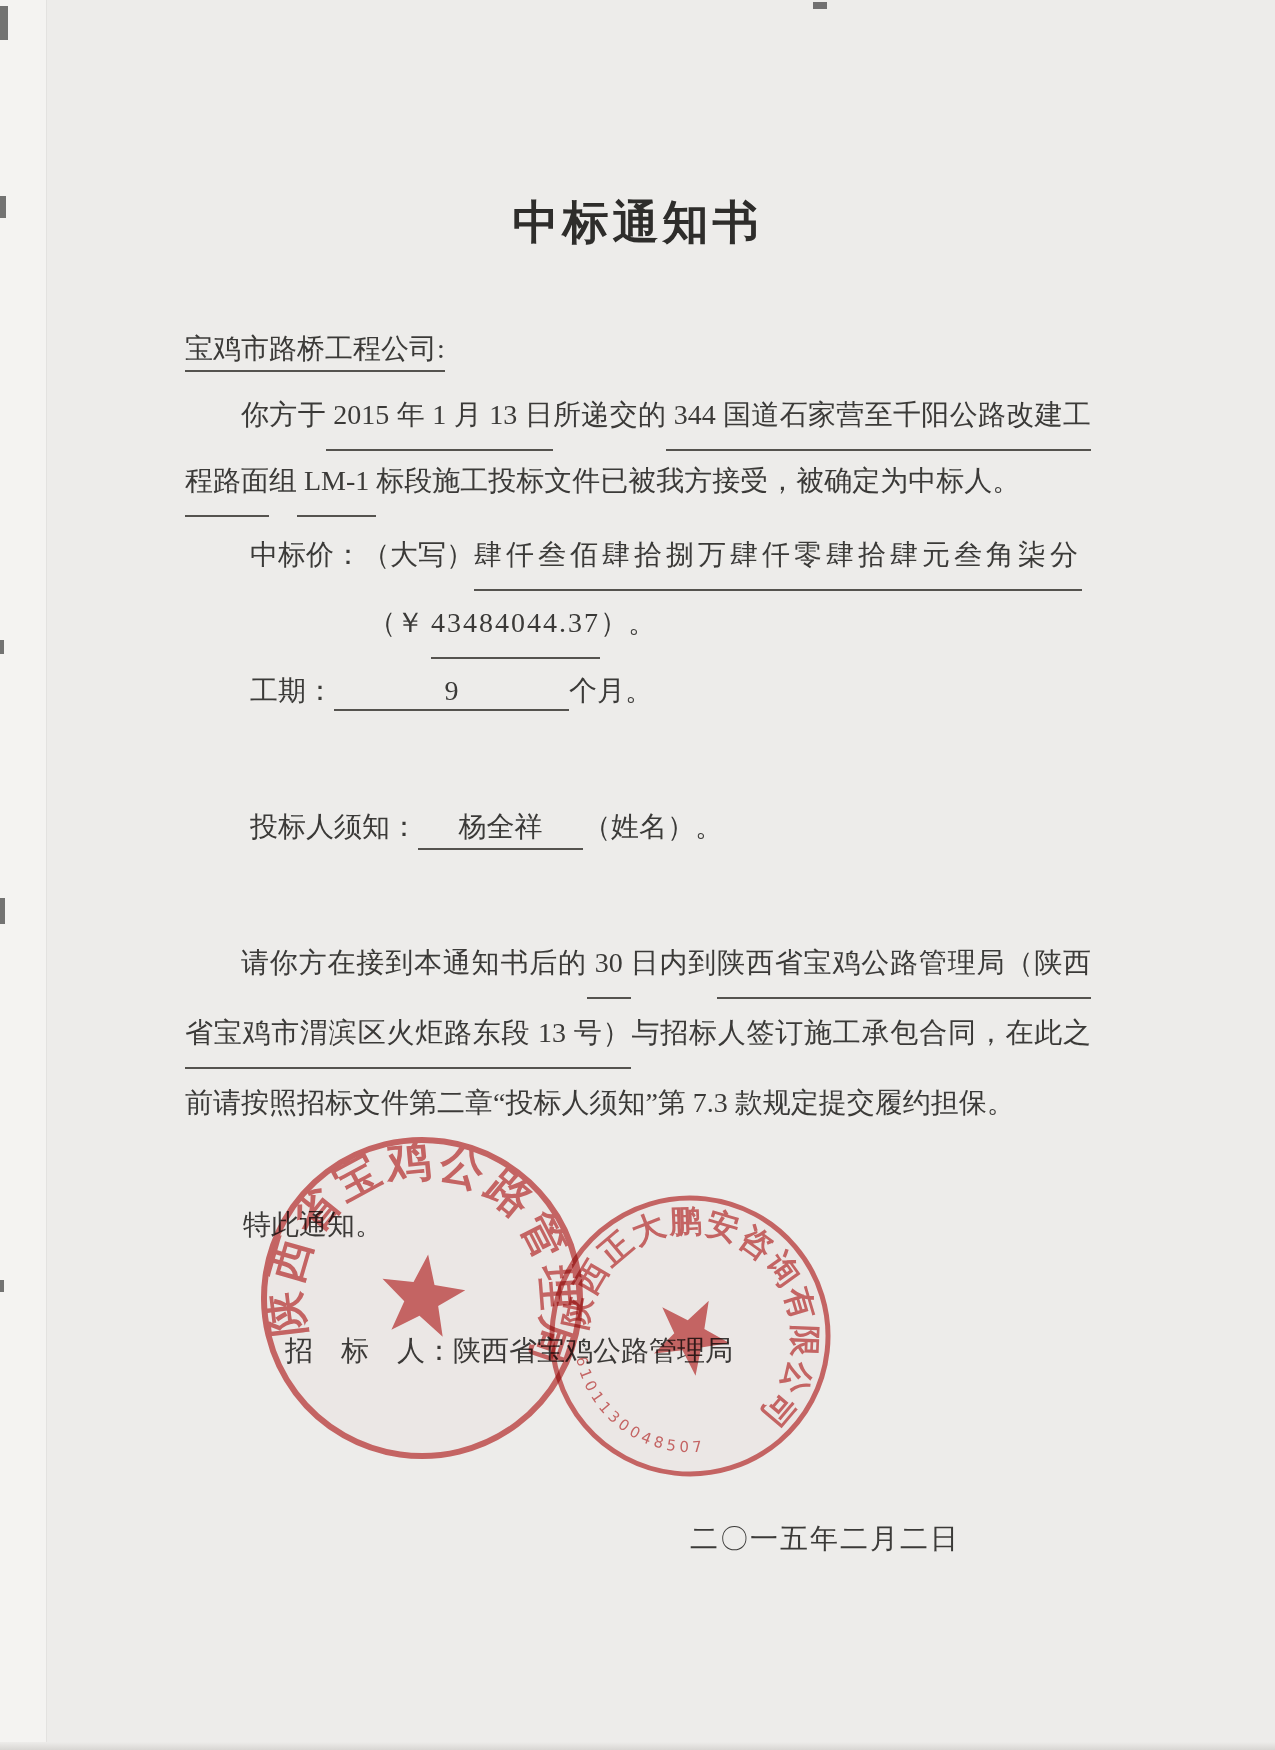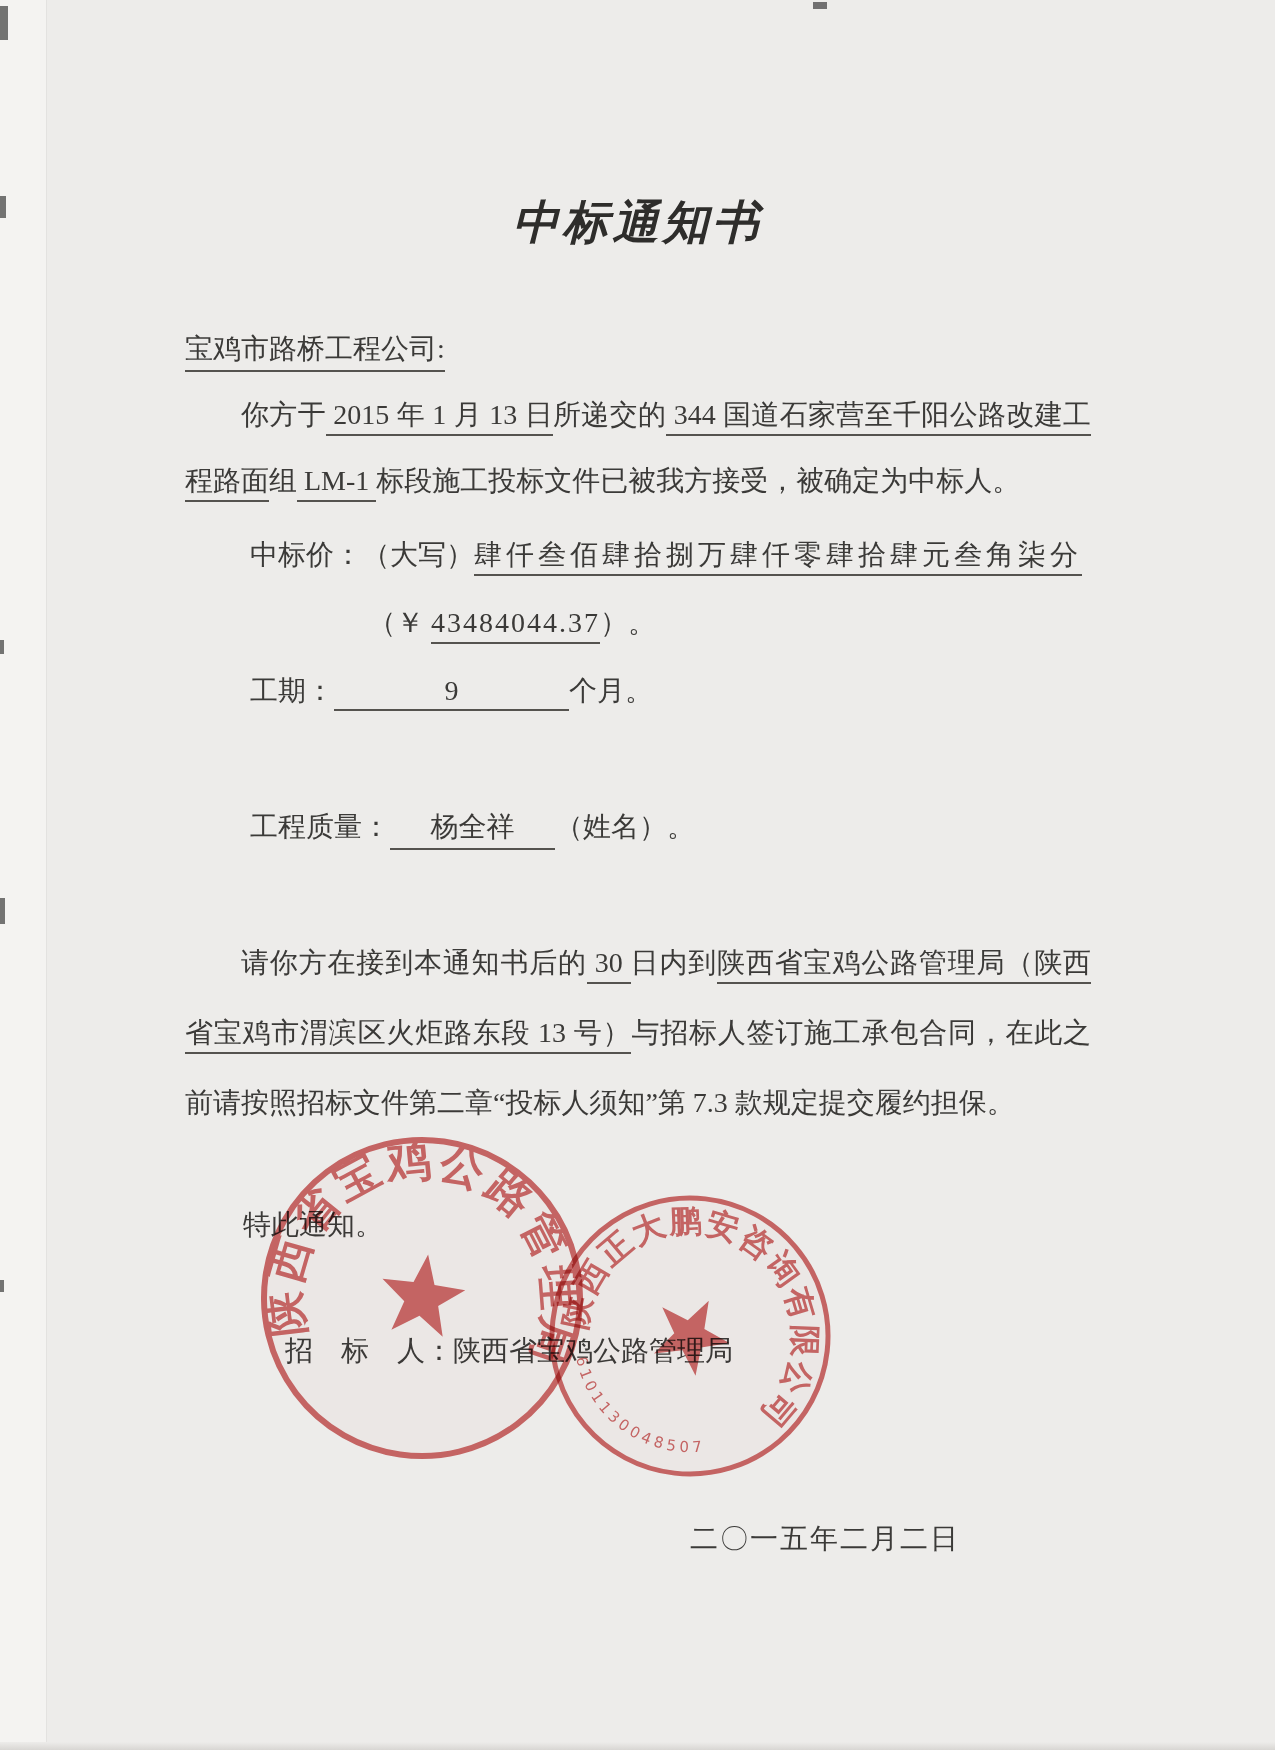--- a/index.html
+++ b/index.html
@@ -23,30 +23,29 @@
     position:absolute;left:0;bottom:0;width:100%;height:8px;
     background:linear-gradient(#edecea,#d8d6d3);
   }
   .mark{position:absolute;background:#3c3c3c;opacity:.7;}
 
   .doc-title{
     position:absolute;left:0;top:192px;width:1275px;
     text-align:center;
     font-size:46px;font-weight:bold;letter-spacing:4px;
     color:#2e2d2b;
-    font-style:italic;
   }
   .line{position:absolute;font-size:28px;white-space:nowrap;}
   .para{
     position:absolute;left:185px;width:906px;
     font-size:28px;text-align:justify;text-indent:2em;
   }
   #para1{top:382px;line-height:66px;}
   #para2{top:928px;line-height:70px;}
-  .ul{border-bottom:2px solid #55534f;padding-bottom:4px;}
+  .ul{border-bottom:2px solid #55534f;padding-bottom:19px;}
   .blank{
     display:inline-block;text-align:center;
     border-bottom:2px solid #55534f;padding-bottom:2px;
   }
   .addressee{left:185px;top:330px;}
   .addressee span{border-bottom:2px solid #55534f;padding-bottom:6px;}
   .sig-label{white-space:pre;margin-left:42px;}
 
   .stamp{position:absolute;mix-blend-mode:multiply;opacity:.82;}
   .seal-circle{fill:rgba(215,90,90,0.04);stroke:var(--stamp);}
@@ -85,21 +84,21 @@
   <div class="line" style="left:368px;top:604px;">
     <span>（￥ </span><span class="ul" style="letter-spacing:2px;">43484044.37</span><span>）。</span>
   </div>
 
   <div class="line" style="left:250px;top:672px;">
     <span>工期：</span><span class="blank" style="width:235px;">9</span><span>个月。</span>
   </div>
 
 
   <div class="line" style="left:250px;top:808px;">
-    <span>工程质量：</span><span class="blank" style="width:165px;">杨全祥</span><span>（姓名）。</span>
+    <span>投标人须知：</span><span class="blank" style="width:165px;">杨全祥</span><span>（姓名）。</span>
   </div>
 
 
   <div class="para" id="para2">
     <span>请你方在接到本通知书后的</span><span class="ul"> 30 </span><span>日内到</span><span class="ul">陕西省宝鸡公路管理局（陕西省宝鸡市渭滨区火炬路东段 13 号）</span><span>与招标人签订施工承包合同，在此之前请按照招标文件第二章“投标人须知”第 7.3 款规定提交履约担保。</span>
   </div>
 
   <div class="line" style="left:243px;top:1196px;margin-top:10px;">特此通知。</div>
 
   <div class="line" style="left:243px;top:1332px;">

